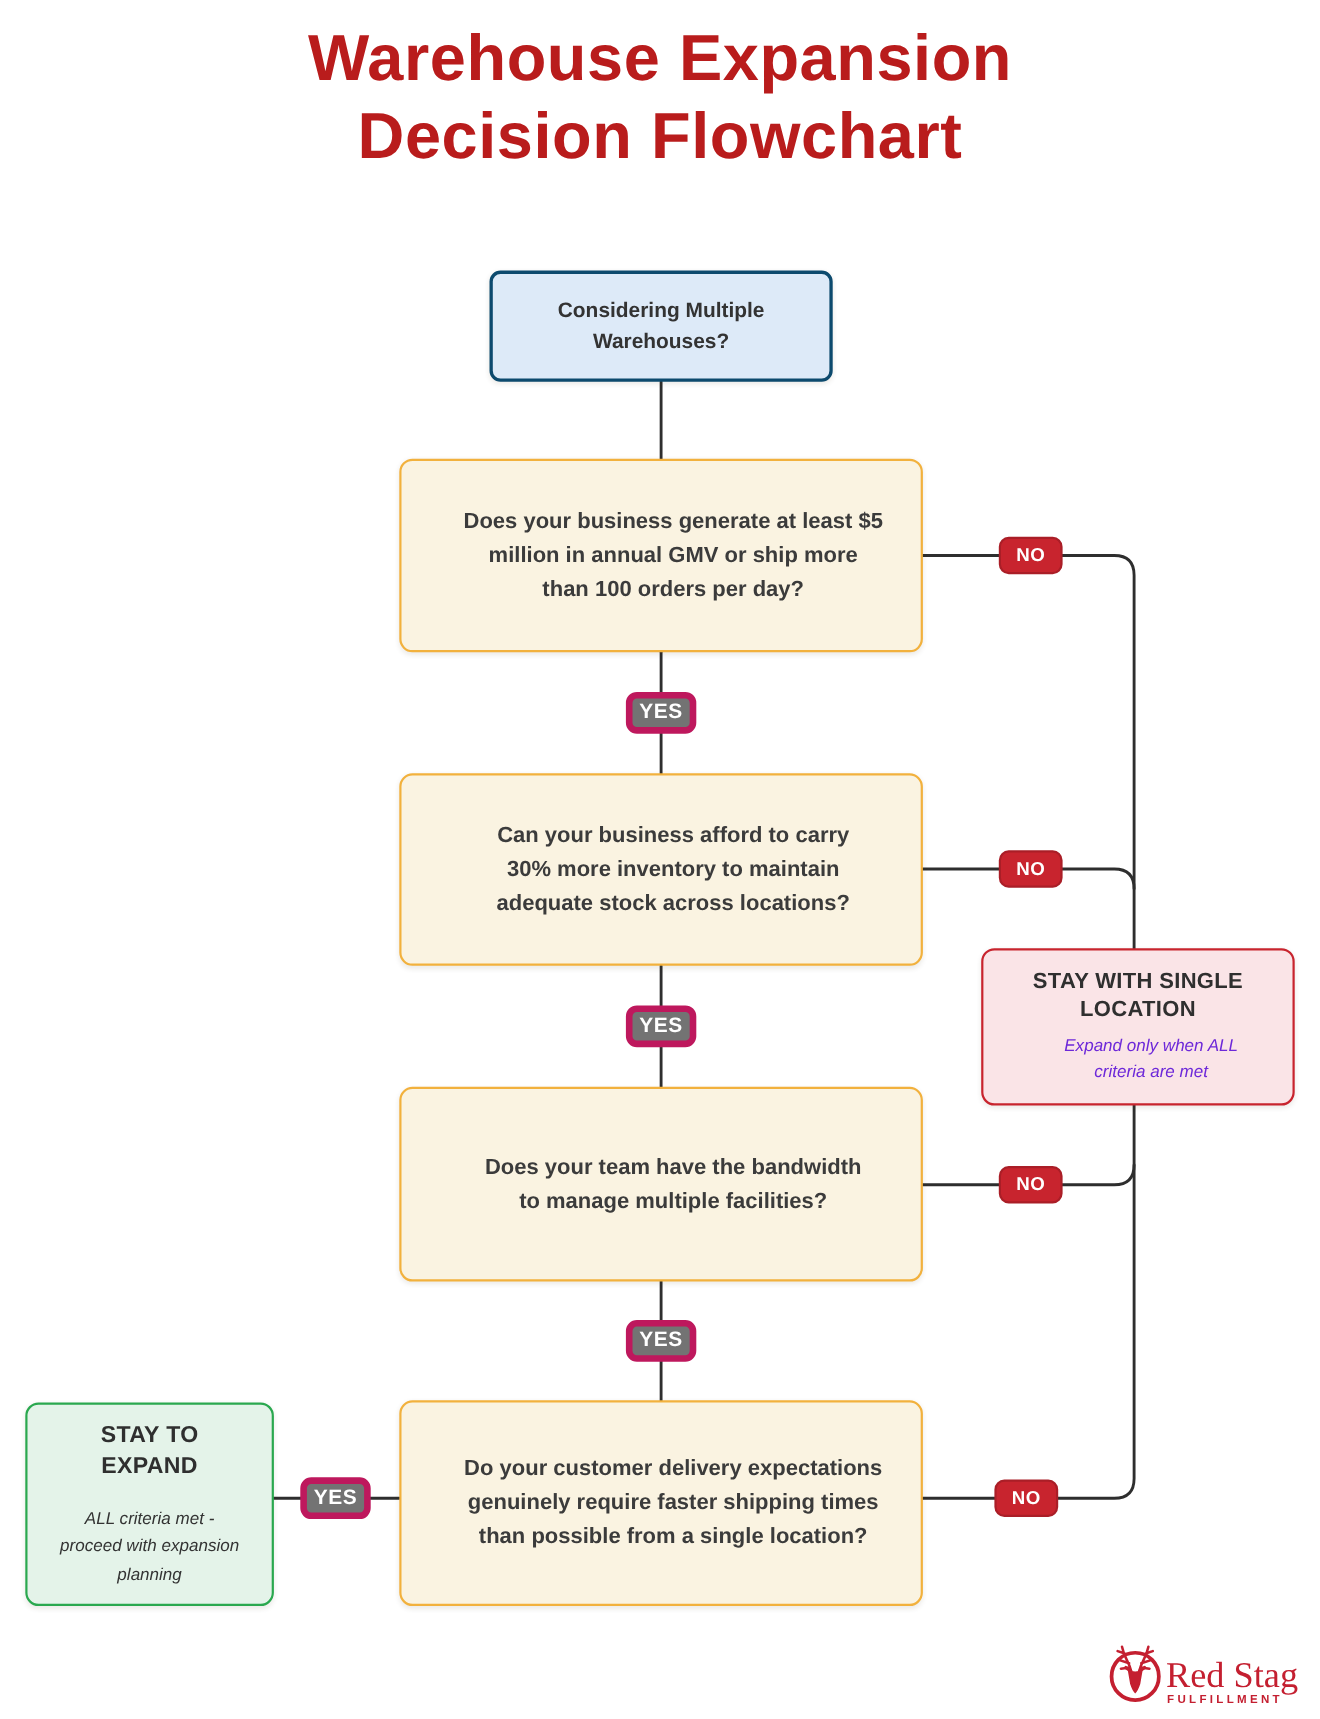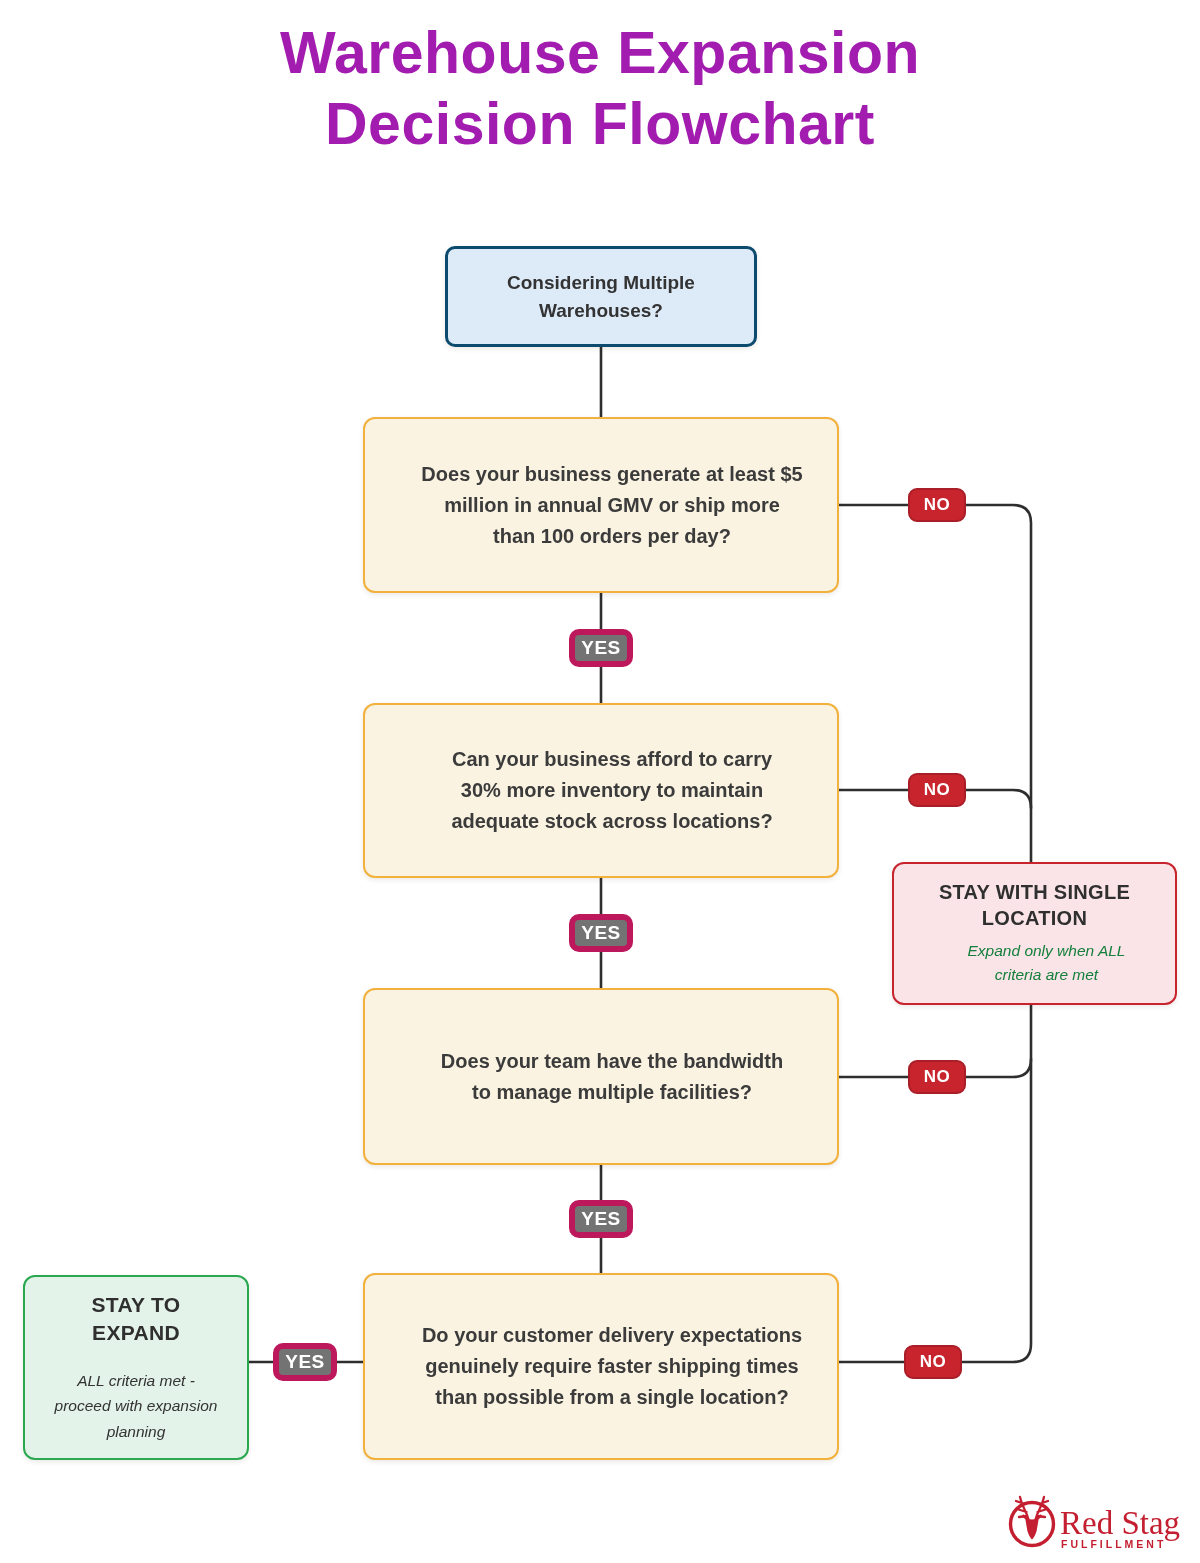--- a/index.html
+++ b/index.html
@@ -3,21 +3,21 @@
 <meta charset="utf-8">
 <style>
   html,body{margin:0;padding:0;background:#ffffff;}
   .canvas{
     position:relative;width:1200px;height:1563px;background:#ffffff;
     font-family:"Liberation Sans", sans-serif;overflow:hidden;
   }
   .title{
     position:absolute;top:18px;left:0;right:0;margin:0 auto;max-width:880px;
     text-align:center;font-size:59px;line-height:1.2;font-weight:800;
-    color:#a21caf;letter-spacing:.5px;
+    color:#b91c1c;letter-spacing:.5px;
   }
   .edges{position:absolute;left:0;top:0;z-index:1;}
   .edges path{fill:none;stroke:#2e2e2e;stroke-width:2.6;stroke-linecap:round;}
   .box{
     position:absolute;z-index:2;display:flex;flex-direction:column;
     align-items:center;justify-content:center;text-align:center;
     border-radius:12px;box-sizing:border-box;box-shadow:0 2px 5px rgba(60,50,20,.10);
   }
   .box-start{
     left:445px;top:246px;width:312px;height:101px;
@@ -32,21 +32,21 @@
   .qbox-2 .q{max-width:362px;}
   .qbox-3{left:363px;top:988px;width:476px;height:177px;}
   .qbox-3 .q{max-width:352px;}
   .qbox-4{left:363px;top:1273px;width:476px;height:187px;}
   .qbox-4 .q{max-width:388px;}
   .box-stay{
     left:892px;top:862px;width:285px;height:143px;
     background:#fae4e7;border:2.5px solid #c8242e;
   }
   .box-stay .h{font-size:20px;font-weight:800;color:#2f2f2f;line-height:1.32;max-width:210px;letter-spacing:.3px;}
-  .box-stay .s{font-size:15.5px;font-style:italic;font-weight:500;color:#15803d;line-height:1.6;max-width:168px;margin-top:7px;margin-left:24px;}
+  .box-stay .s{font-size:15.5px;font-style:italic;font-weight:500;color:#6d28d9;line-height:1.6;max-width:168px;margin-top:7px;margin-left:24px;}
   .box-safe{
     left:23px;top:1275px;width:226px;height:185px;
     background:#e4f3e9;border:2.5px solid #2aa84f;
   }
   .box-safe .h{font-size:21px;font-weight:800;color:#2f2f2f;line-height:1.35;max-width:120px;letter-spacing:.3px;}
   .box-safe .s{font-size:15.5px;font-style:italic;font-weight:500;color:#333;line-height:1.65;max-width:166px;margin-top:20px;}
   .badge{
     position:absolute;z-index:3;display:flex;align-items:center;justify-content:center;
     color:#fff;font-weight:800;letter-spacing:.5px;box-sizing:border-box;
   }

